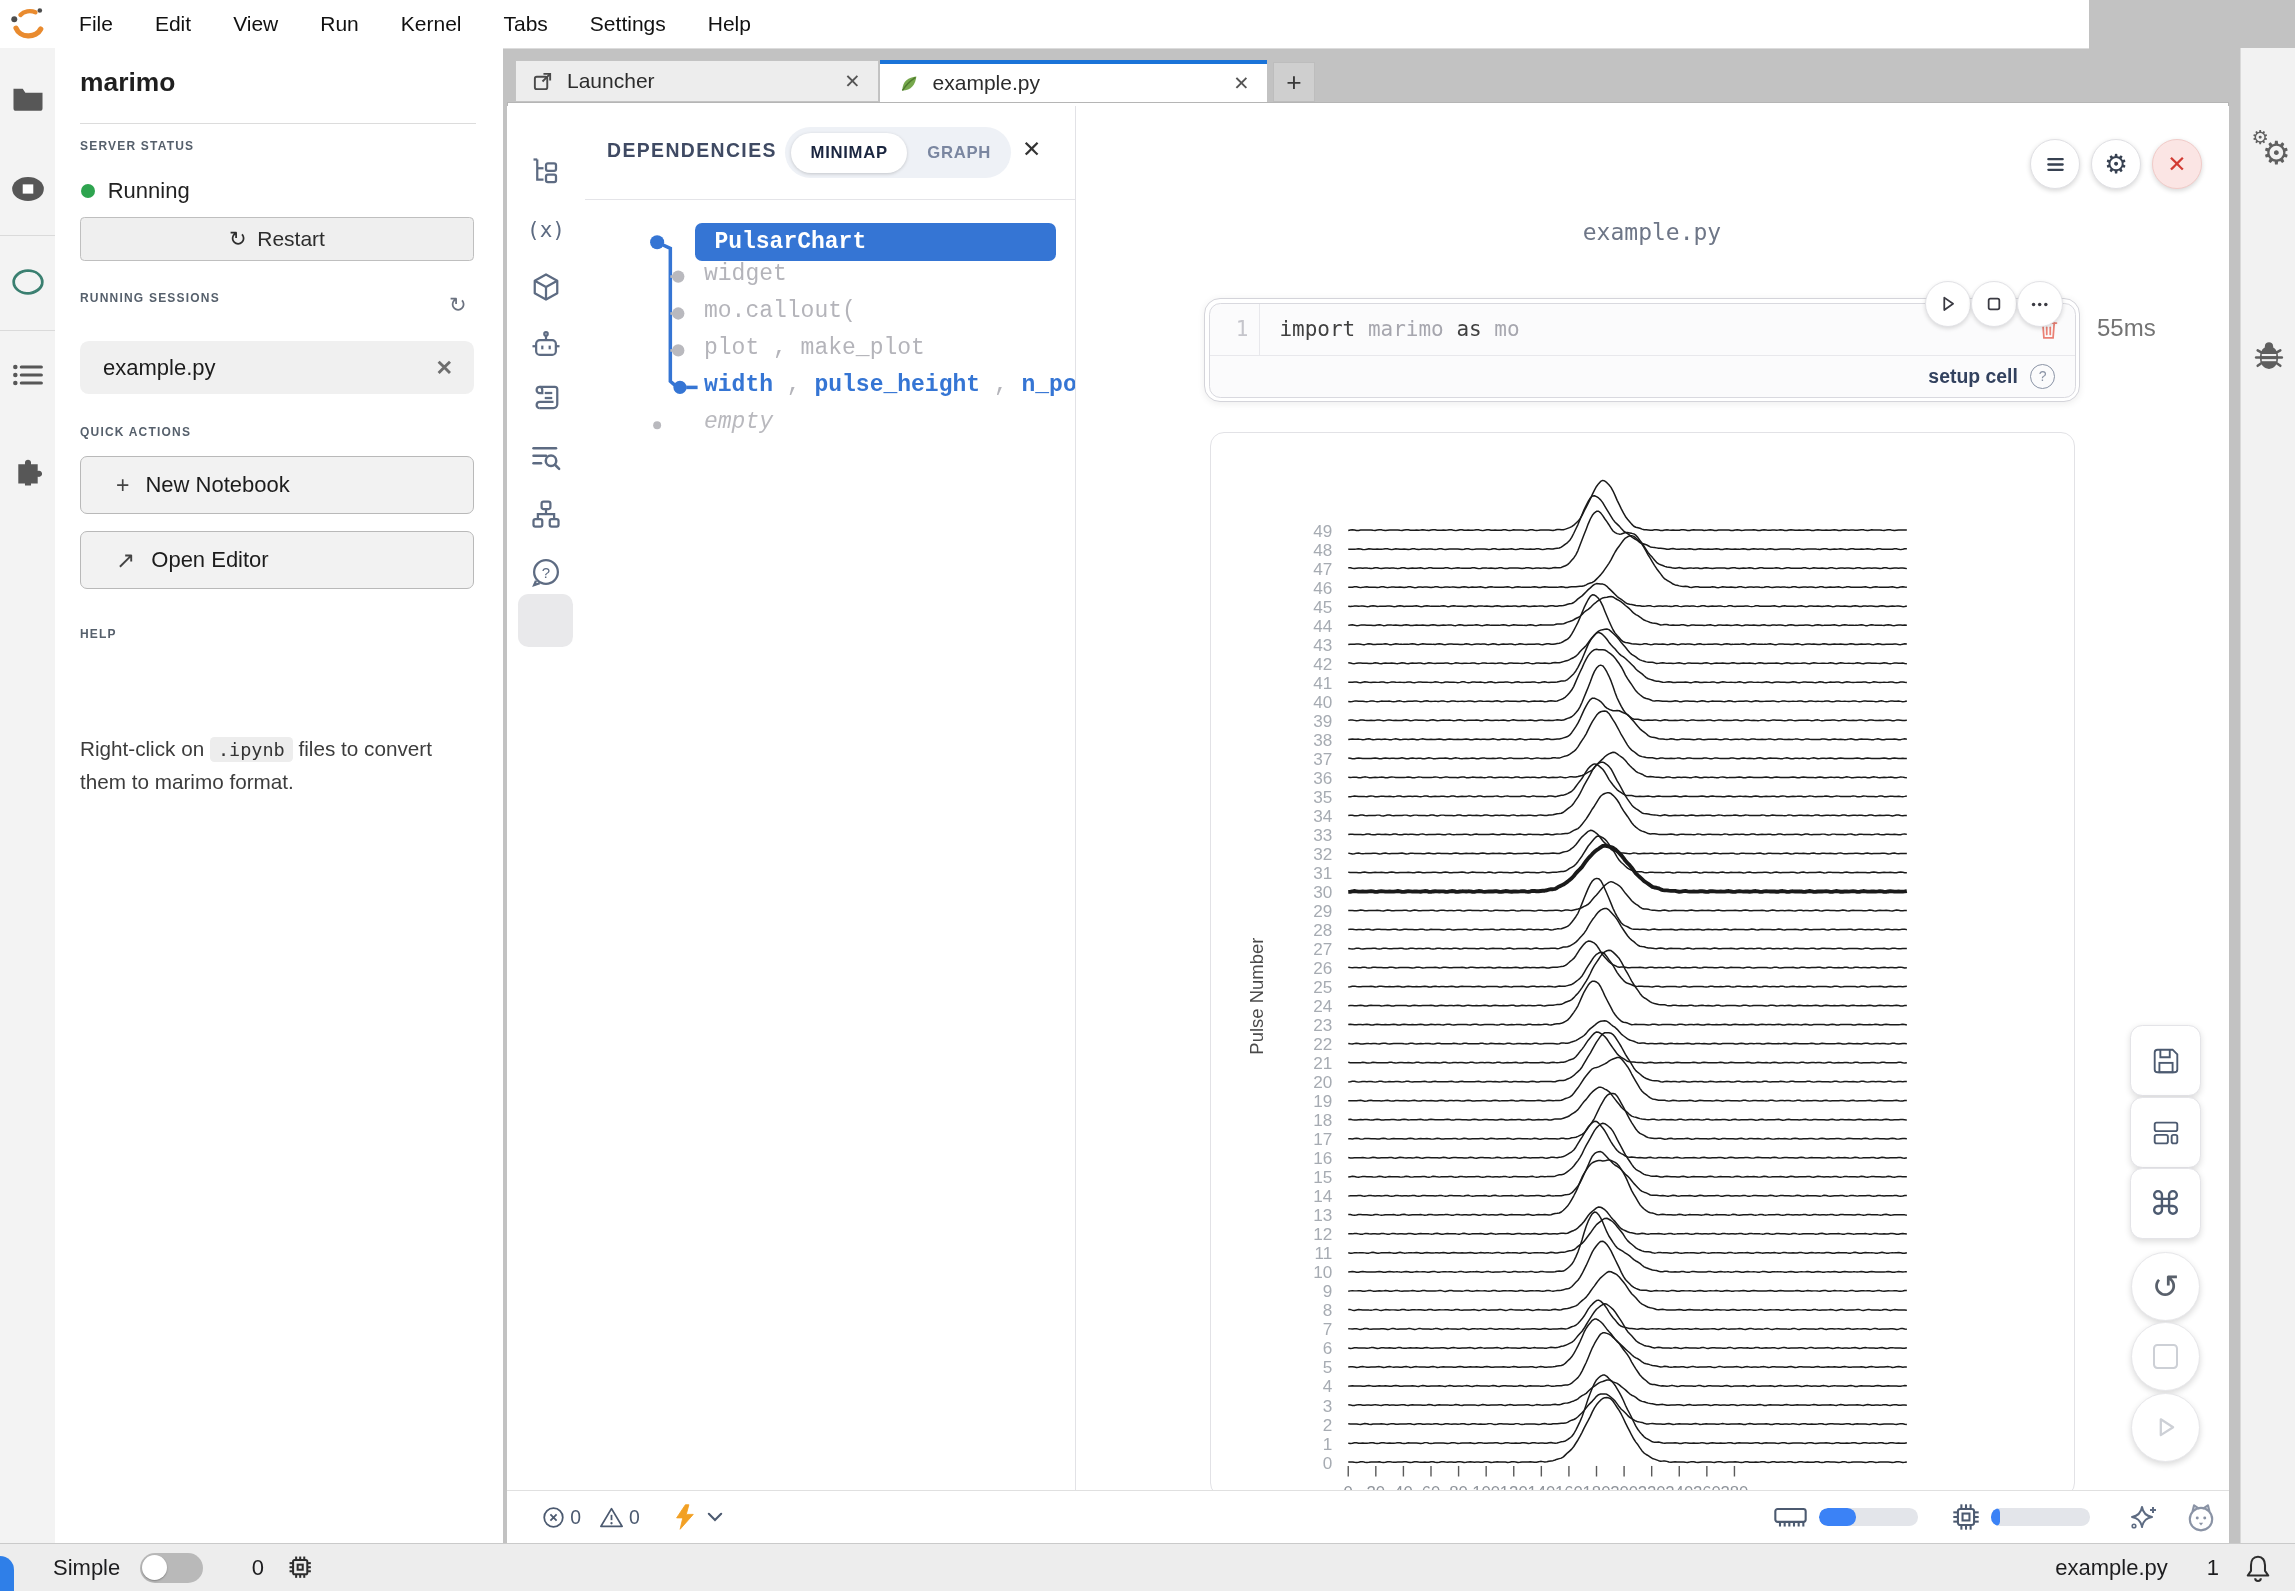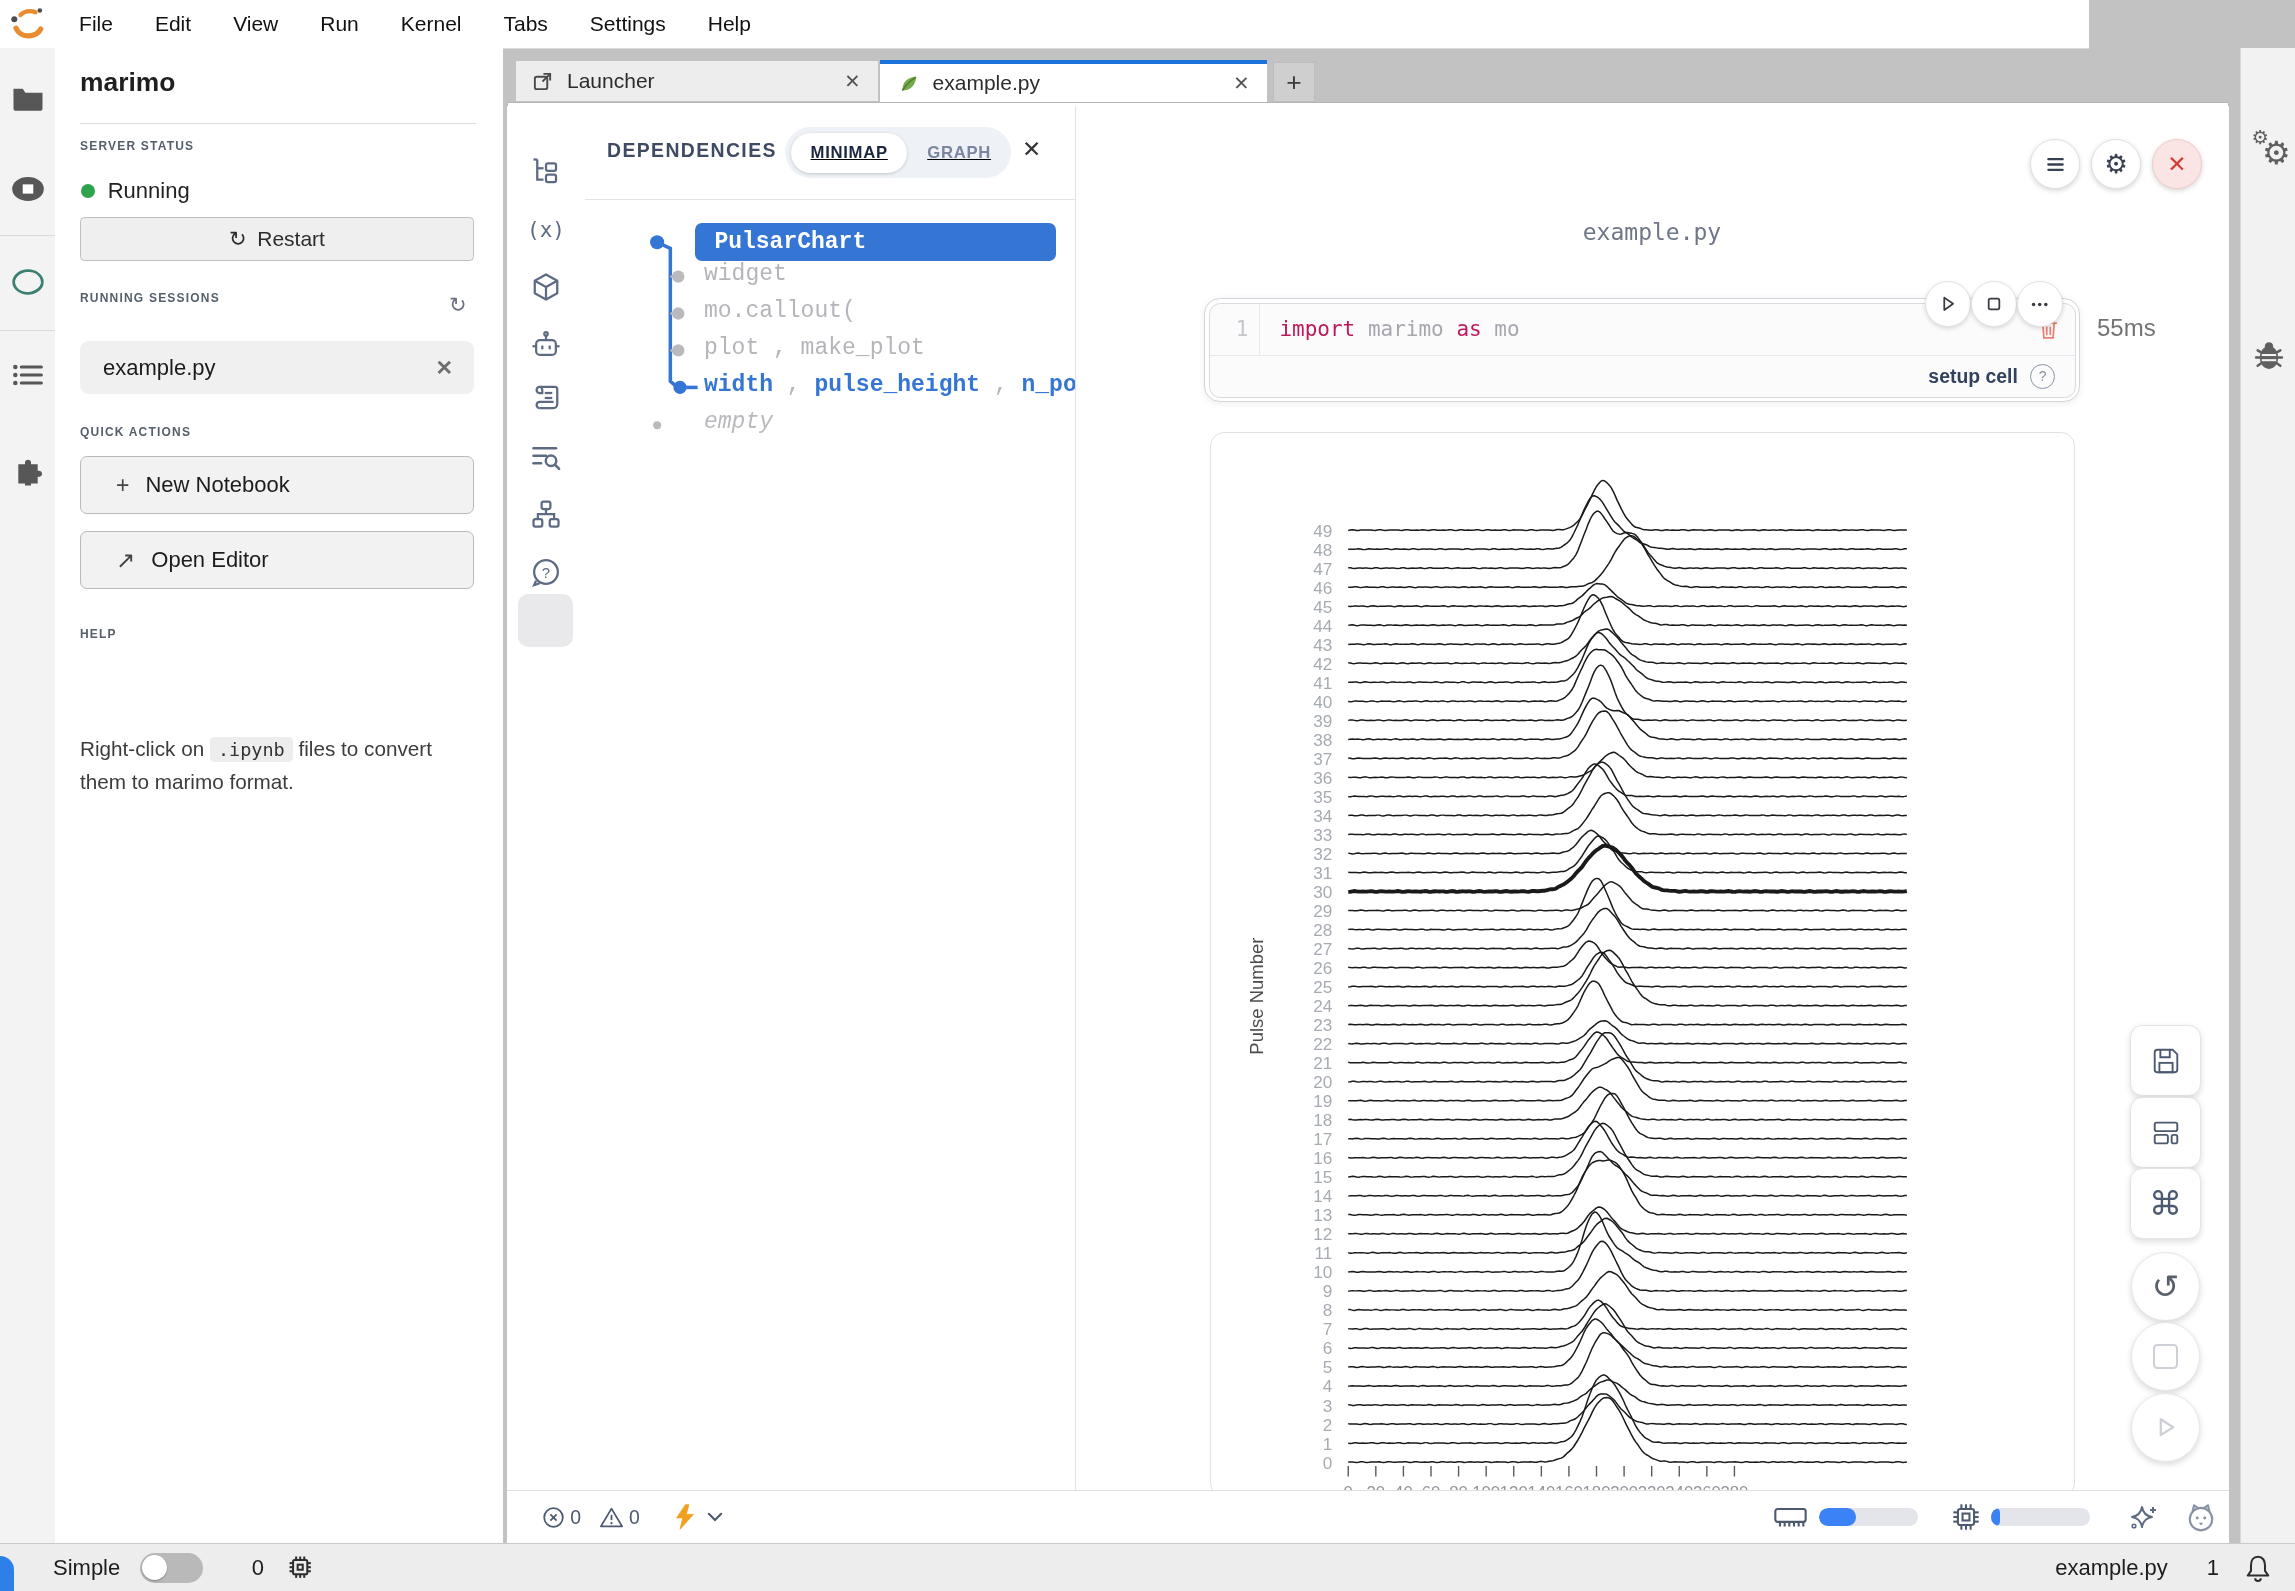--- a/index.html
+++ b/index.html
@@ -34,21 +34,21 @@
   .tab-x{margin-left:auto;margin-right:17.6px;font-size:19.4px;color:#555;cursor:pointer;}
   #tab-plus{left:1273px;top:62px;width:42px;height:40px;background:#cfcfcf;border:0.9px solid #bdbdbd;display:flex;align-items:center;justify-content:center;font-size:26.4px;color:#3a3a3a;cursor:pointer;box-sizing:border-box;}
   
   #main-panel{left:507px;top:102px;width:1722px;height:1441px;background:#fff;border:0.9px solid #b5b5b5;box-sizing:border-box;}
   #deps-rail{left:507px;top:106px;width:78px;height:1385px;background:#fff;border-right:0.9px solid #e5e5e8;}
   .drail-ic{position:absolute;left:39px;transform:translate(-50%,-50%);color:#5d6b82;}
   #drail-active{left:11.4px;top:488px;width:55px;height:53px;background:#e9e9eb;border-radius:10.6px;}
   #deps-panel{left:585px;top:106px;width:490px;height:1385px;background:#fff;border-right:0.9px solid #e2e2e6;overflow:hidden;}
   #deps-header{left:585px;top:106px;width:490px;height:93px;border-bottom:0.9px solid #e4e4e8;}
   #deps-title{left:22px;top:33px;font-size:19.4px;font-weight:bold;color:#3f4a63;letter-spacing:1.4px;}
-  #deps-toggle{left:200px;top:21px;width:226px;height:51px;background:#eef1f6;border-radius:25.5px;display:flex;align-items:center;text-decoration:underline;}
+  #deps-toggle{left:200px;top:21px;width:226px;height:51px;background:#eef1f6;border-radius:25.5px;display:flex;align-items:center;}
   #seg-minimap{margin-left:6.2px;width:116px;height:40px;background:#fff;border-radius:20px;box-shadow:0 0.9px 3.5px rgba(0,0,0,.18);display:flex;align-items:center;justify-content:center;font-size:16.7px;font-weight:bold;color:#1b2640;letter-spacing:0.7px;cursor:pointer;}
   #seg-graph{flex:1;text-align:center;font-size:16.7px;font-weight:bold;color:#7a86a0;letter-spacing:0.7px;cursor:pointer;}
   #deps-x{left:437px;top:30px;font-size:23px;color:#333;cursor:pointer;}
   #dep-tree{left:585px;top:199px;width:490px;height:273px;}
   .tree-row{position:absolute;font-family:Liberation Mono, monospace;font-size:23px;white-space:nowrap;cursor:pointer;}
   .tree-row.selected{left:110px;width:322px;background:#3575d4;color:#fff;font-weight:bold;padding:6.2px 19.4px;border-radius:7px;overflow:hidden;}
   .tree-row.normal{left:119px;color:#b4b4ba;}
   .tree-row.highlight{left:119px;width:371px;overflow:hidden;font-weight:bold;}
   .tree-row.empty-row{left:119px;color:#b9b9be;font-style:italic;}
   .hl-word{color:#3575d4;}
@@ -57,21 +57,21 @@
   #nb-content{left:1076px;top:106px;width:1153px;height:1385px;background:#fff;overflow:hidden;}
   .circ-btn{position:absolute;width:48px;height:48px;border-radius:50%;background:#fff;border:0.9px solid #e0e0e4;box-shadow:0 1.8px 5.3px rgba(0,0,0,.16);display:flex;align-items:center;justify-content:center;cursor:pointer;}
   #nb-close{background:#fbe5e4;border-color:#f1cbc8;}
   #nb-title{left:356px;top:113px;width:440px;text-align:center;font-family:"DejaVu Sans Mono",monospace;font-size:23px;color:#6e7687;}
   #cell-outer{left:128px;top:192px;width:876px;height:104px;border:0.9px solid #d4d4da;border-radius:16px;background:#fff;box-shadow:0 1.8px 7px rgba(0,0,0,.07);padding:3.5px;box-sizing:border-box;}
   #cell-inner{width:100%;height:100%;border:0.9px solid #d9d9df;border-radius:11.4px;background:#fbfbfc;box-sizing:border-box;display:flex;flex-direction:column;overflow:hidden;}
   #code-row{height:51px;display:flex;align-items:center;}
   #line-no{width:39px;text-align:right;padding-right:10.6px;font-family:"DejaVu Sans Mono",monospace;font-size:21px;color:#c5c5cb;}
   #code-sep{width:0.9px;height:51px;background:#e8e8ec;}
   #code-text{margin-left:19.4px;font-family:"DejaVu Sans Mono",monospace;font-size:21px;color:#a6a6ae;white-space:pre;}
-  .kw{color:#be185d;}
+  .kw{color:#404040;}
   #setup-row{height:43px;border-top:0.9px solid #e8e8ec;display:flex;align-items:center;justify-content:flex-end;padding-right:19.4px;}
   #setup-label{font-size:19.4px;font-weight:bold;color:#32415e;margin-right:12.3px;}
   .mini-circ{position:absolute;width:44px;height:44px;border-radius:50%;background:#fff;border:0.9px solid #e2e2e6;box-shadow:0 1.8px 4.4px rgba(0,0,0,.14);display:flex;align-items:center;justify-content:center;cursor:pointer;z-index:5;}
   #runtime{left:1021px;top:208px;font-size:24px;color:#737373;}
   #chart-card{left:134px;top:326px;width:865px;height:1065px;border:0.9px solid #e2e2e6;border-radius:14px;background:#fff;box-sizing:border-box;}
   .sq-btn{position:absolute;left:1054px;width:69px;height:69px;background:#fff;border:0.9px solid #e4e4e8;border-radius:12.3px;box-shadow:0 2.6px 6.2px rgba(0,0,0,.13);display:flex;align-items:center;justify-content:center;cursor:pointer;}
   .rnd-btn{position:absolute;left:1055px;width:67px;height:67px;background:#fff;border:0.9px solid #e7e7ea;border-radius:50%;box-shadow:0 2.6px 6.2px rgba(0,0,0,.15);display:flex;align-items:center;justify-content:center;cursor:pointer;}
   
   #nb-footer{left:507px;top:1490px;width:1722px;height:53px;background:#fff;border-top:0.9px solid #e0e0e0;display:flex;align-items:center;box-sizing:border-box;}
   .f-count{font-size:19.4px;color:#4c5a70;margin:0 8.8px 0 5.3px;}

